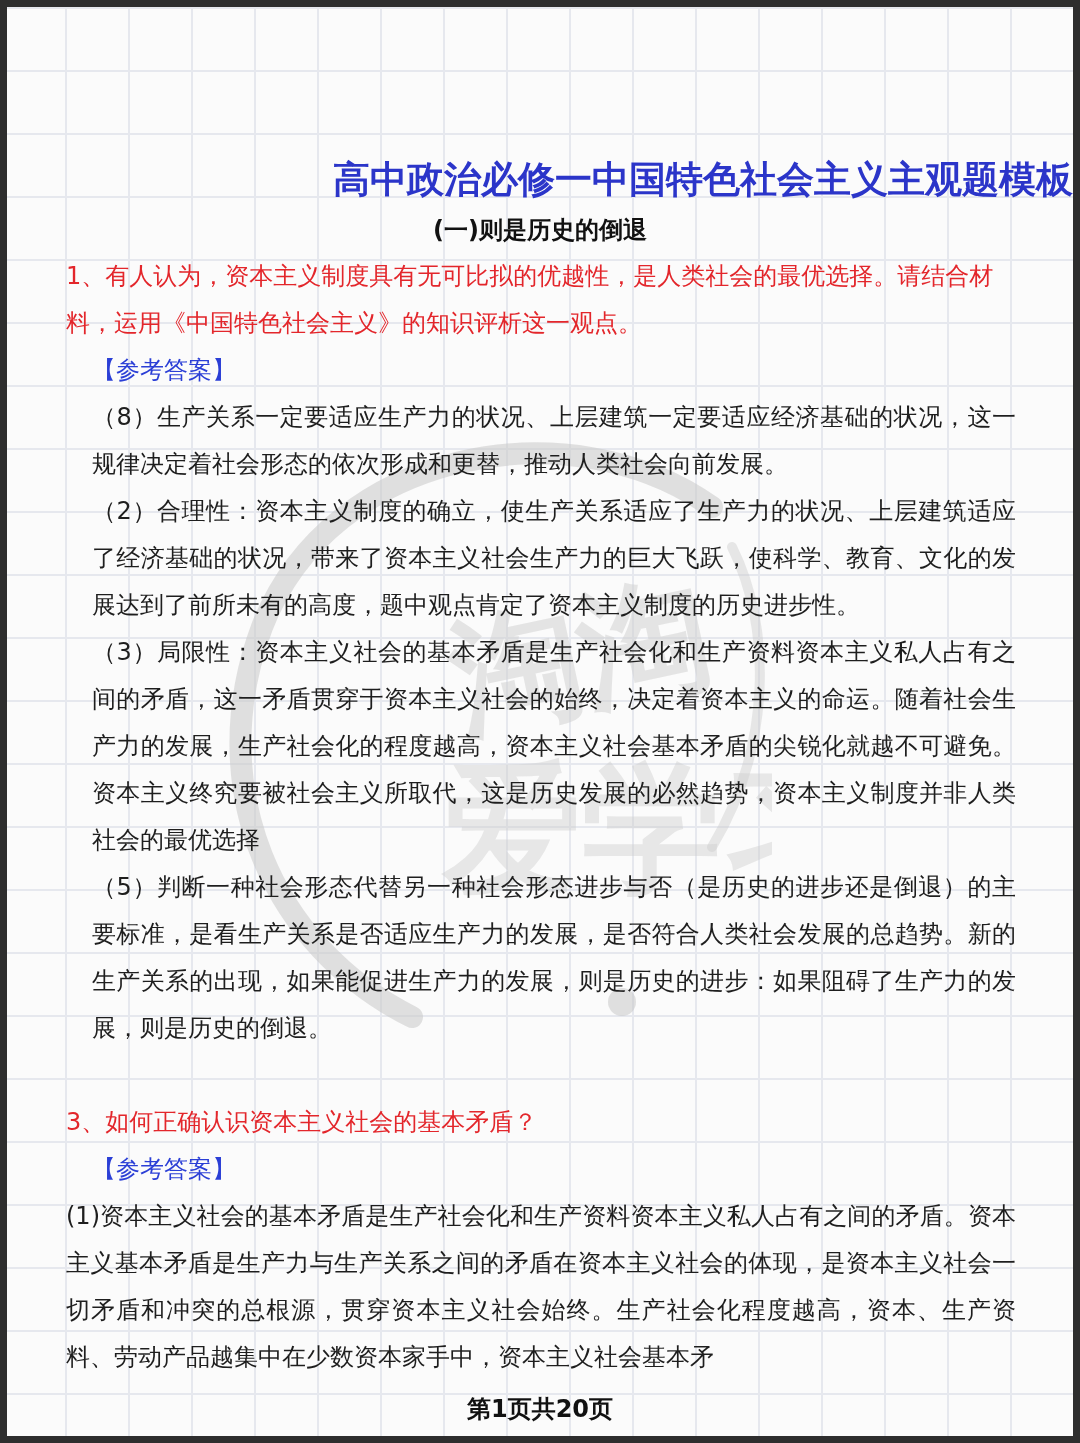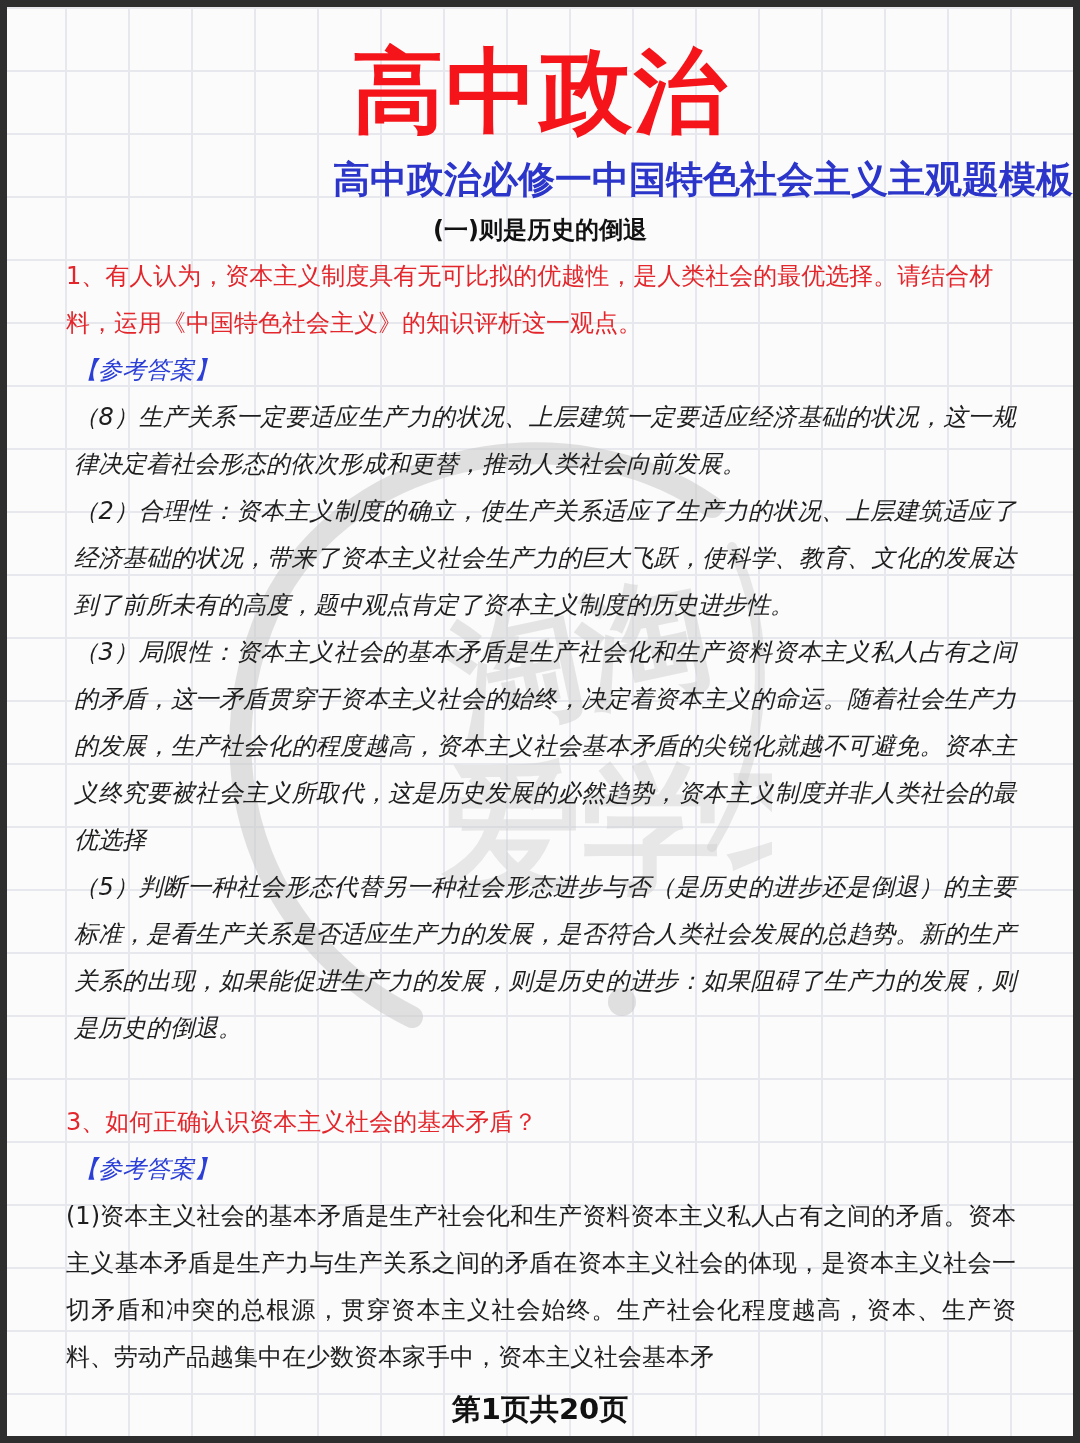--- a/index.html
+++ b/index.html
@@ -83,49 +83,48 @@
     }
     .answer-label {
       color: #2b3fd6;
       margin: 0;
     }
     .para {
       margin: 0;
       color: #1e1e1e;
       text-align: justify;
     }
-    .indent { padding-left: 8px; font-style: italic; }
+    .indent { padding-left: 26px; }
     .gap { height: 47px; }
     .footer {
       position: absolute;
       left: 0; right: 0;
       top: 1386px;
       text-align: center;
       color: #111;
-      font-size: 29px;
+      font-size: 24px;
       font-weight: bold;
       line-height: 32px;
     }
   </style>
 </head>
 <body>
 
 <div class="page">
 
   <div class="watermark">
     <svg viewBox="0 0 560 620" xmlns="http://www.w3.org/2000/svg">
       <path d="M 500 80 C 360 -20, 120 20, 50 200 C -10 360, 60 520, 200 590" fill="none" stroke="#c8c8c8" stroke-width="22" stroke-linecap="round" opacity="0.55"></path>
       <path d="M 520 120 C 560 200, 560 320, 500 420" fill="none" stroke="#c8c8c8" stroke-width="10" stroke-linecap="round" opacity="0.4"></path>
       <text x="250" y="300" font-size="130" fill="#cfcfcf" opacity="0.5" transform="rotate(-12 250 300)" font-family="DejaVu Sans, sans-serif" font-weight="bold">淘淘</text>
       <text x="230" y="450" font-size="140" fill="#cfcfcf" opacity="0.45" font-family="DejaVu Sans, sans-serif" font-weight="bold">爱学习</text>
       <circle cx="410" cy="575" r="14" fill="#c4c4c4" opacity="0.5"></circle>
     </svg>
   </div>
 
-  <div class="main-title">高中政治</div>
   <div class="subtitle">高中政治必修一中国特色社会主义主观题模板</div>
   <div class="section-title">(一)则是历史的倒退</div>
 
   <div class="content">
     <section>
       <p class="question">1、有人认为，资本主义制度具有无可比拟的优越性，是人类社会的最优选择。请结合材料，运用《中国特色社会主义》的知识评析这一观点。</p>
       <p class="answer-label indent">【参考答案】</p>
       <p class="para indent" style="text-indent:0">（8）生产关系一定要适应生产力的状况、上层建筑一定要适应经济基础的状况，这一规律决定着社会形态的依次形成和更替，推动人类社会向前发展。</p>
       <p class="para indent">（2）合理性：资本主义制度的确立，使生产关系适应了生产力的状况、上层建筑适应了经济基础的状况，带来了资本主义社会生产力的巨大飞跃，使科学、教育、文化的发展达到了前所未有的高度，题中观点肯定了资本主义制度的历史进步性。</p>
       <p class="para indent">（3）局限性：资本主义社会的基本矛盾是生产社会化和生产资料资本主义私人占有之间的矛盾，这一矛盾贯穿于资本主义社会的始终，决定着资本主义的命运。随着社会生产力的发展，生产社会化的程度越高，资本主义社会基本矛盾的尖锐化就越不可避免。资本主义终究要被社会主义所取代，这是历史发展的必然趋势，资本主义制度并非人类社会的最优选择</p>

